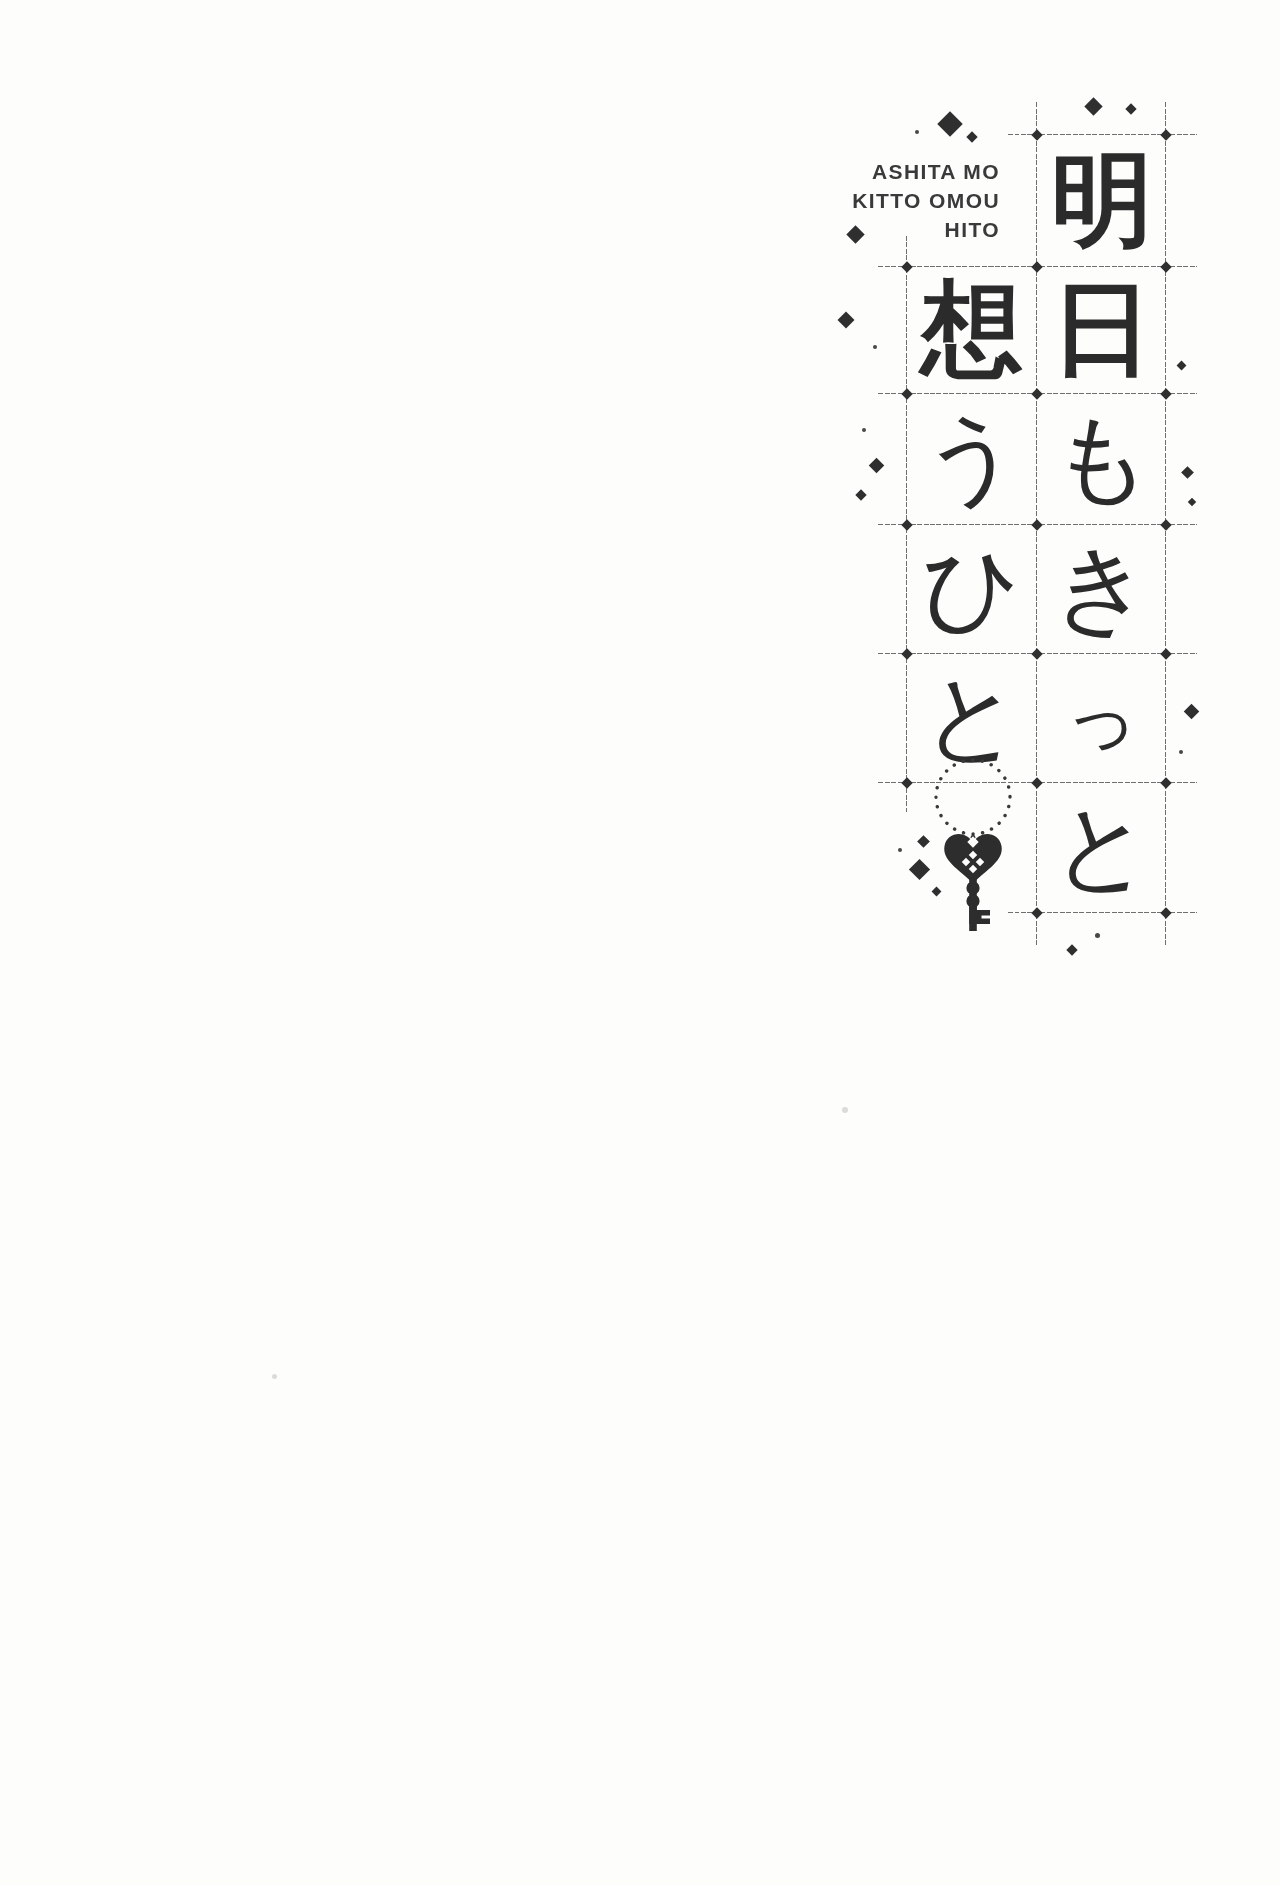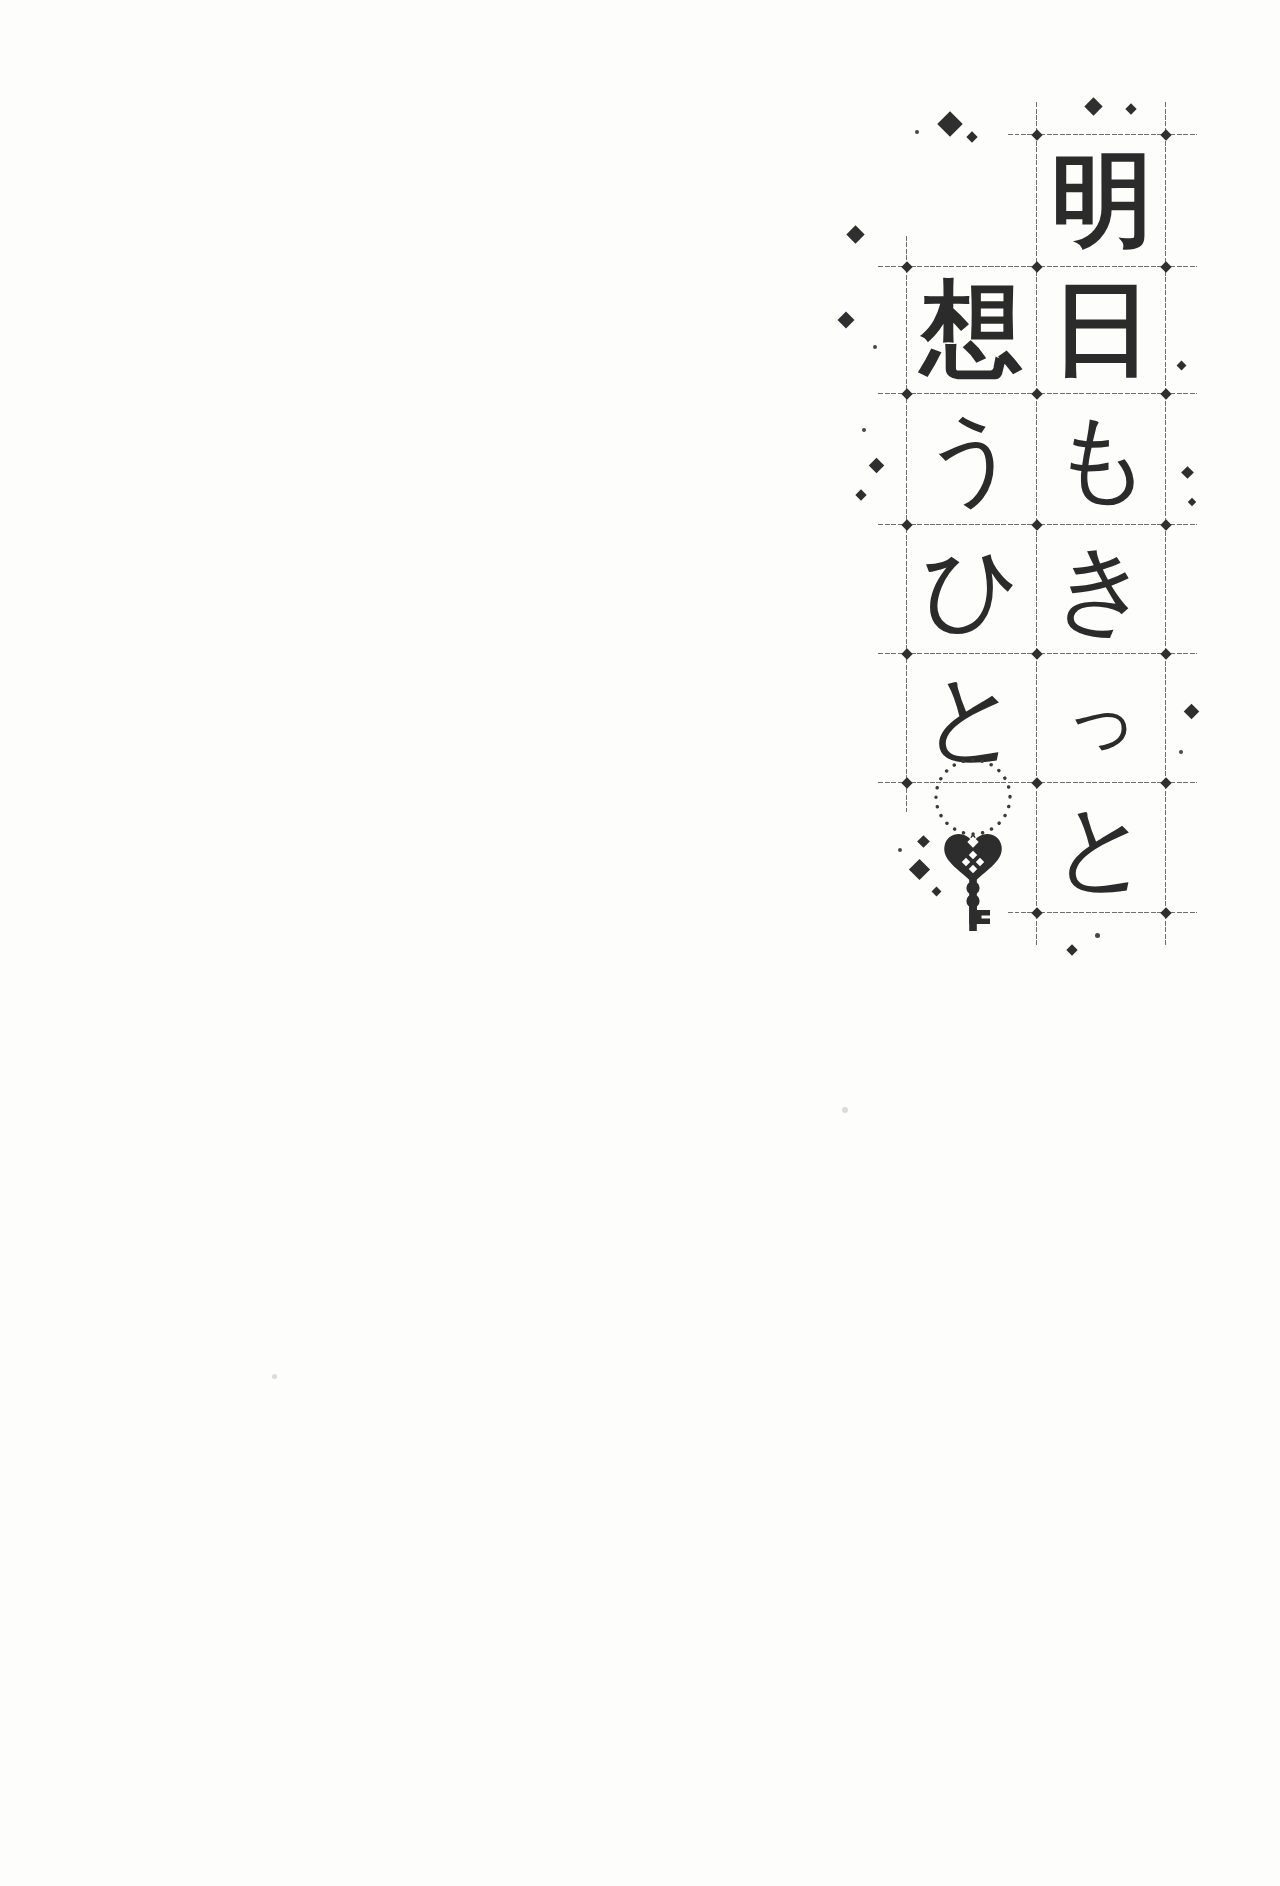--- a/index.html
+++ b/index.html
@@ -28,20 +28,25 @@
   
   .romaji{position:absolute;left:690px;top:157px;width:310px;text-align:right;
           font-weight:bold;font-size:21px;line-height:29px;letter-spacing:1.4px;color:#3a3a3a;}
   .keysvg{position:absolute;left:913px;top:745px;width:120px;height:200px;}
 </style>
 </head>
 <body>
 
 <div class="page">
 
+  <div class="romaji">
+    <div>ASHITA MO</div>
+    <div>KITTO OMOU</div>
+    <div>HITO</div>
+  </div>
 
   <div class="vl" style="left:906px;top:236px;height:576px"></div>
   <div class="vl" style="left:1036px;top:102px;height:843px"></div>
   <div class="vl" style="left:1165px;top:102px;height:843px"></div>
 
   <div class="hl" style="top:134px;left:1008px;width:189px"></div>
   <div class="hl" style="top:266px;left:878px;width:319px"></div>
   <div class="hl" style="top:393px;left:878px;width:319px"></div>
   <div class="hl" style="top:524px;left:878px;width:319px"></div>
   <div class="hl" style="top:653px;left:878px;width:319px"></div>

